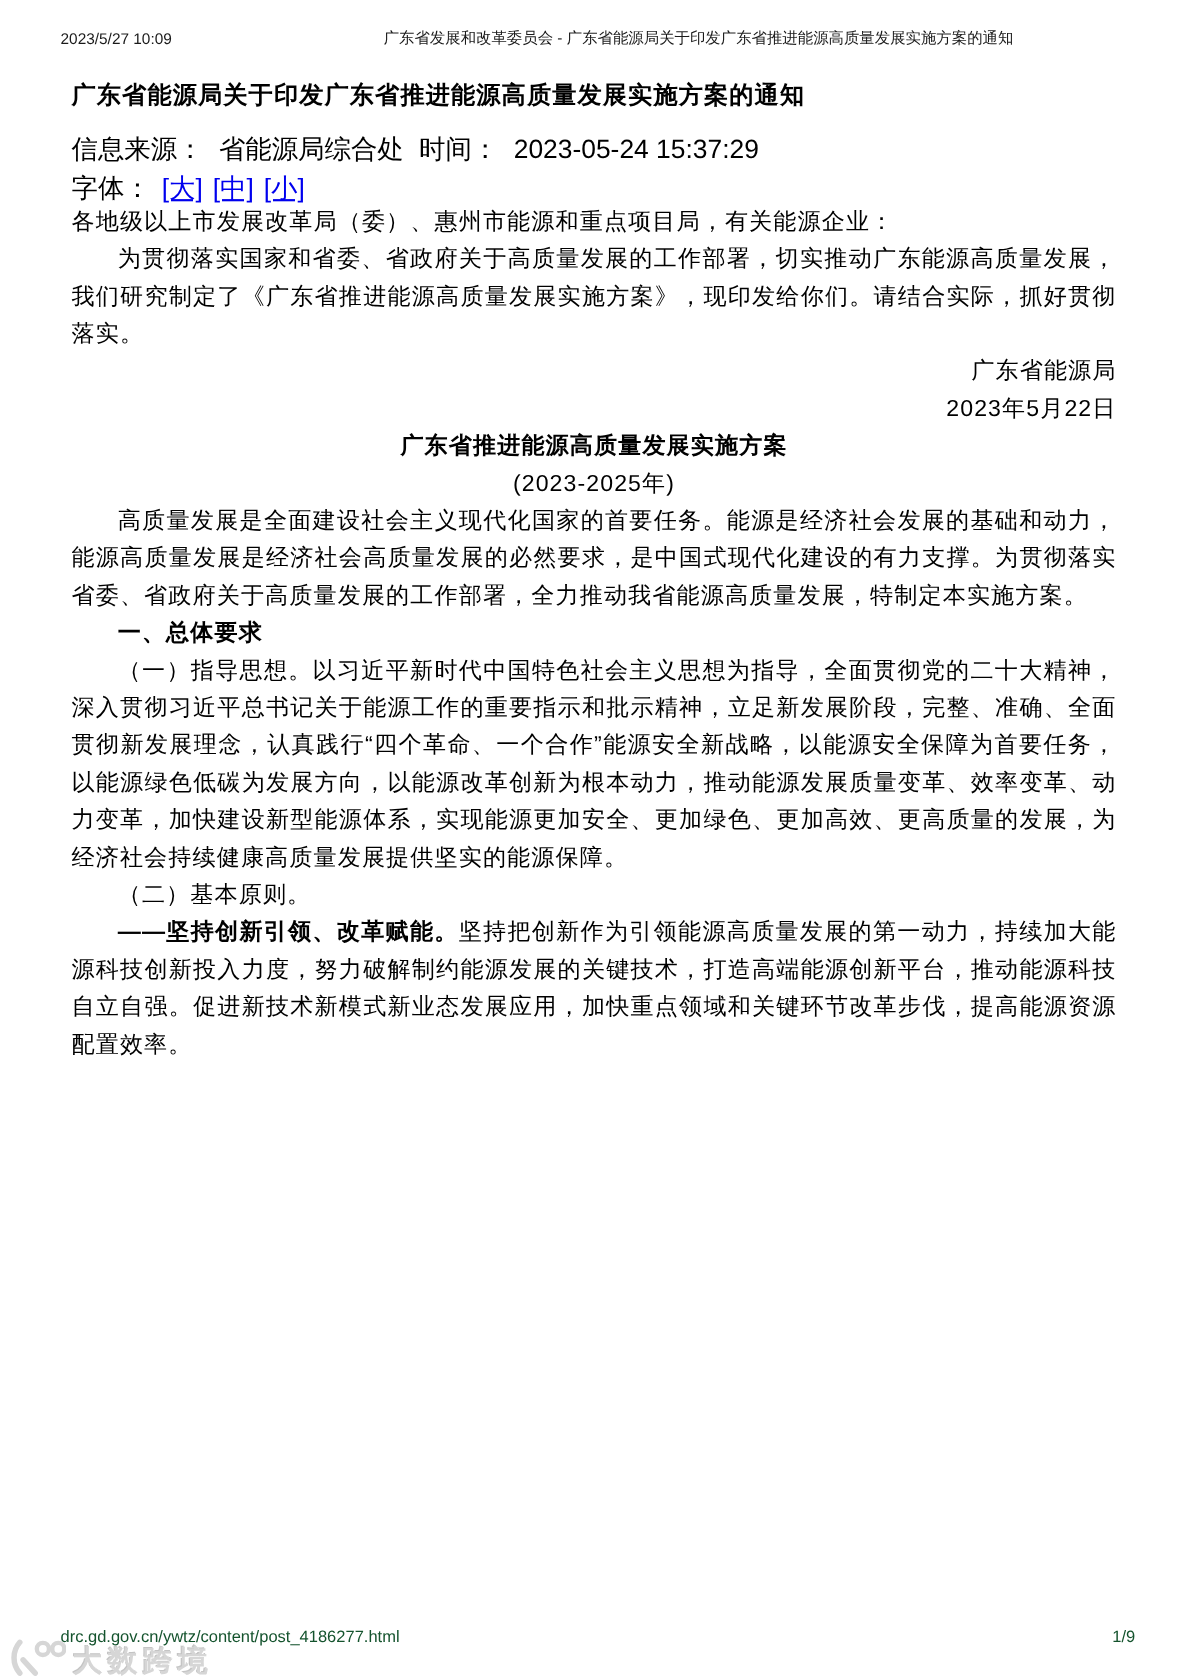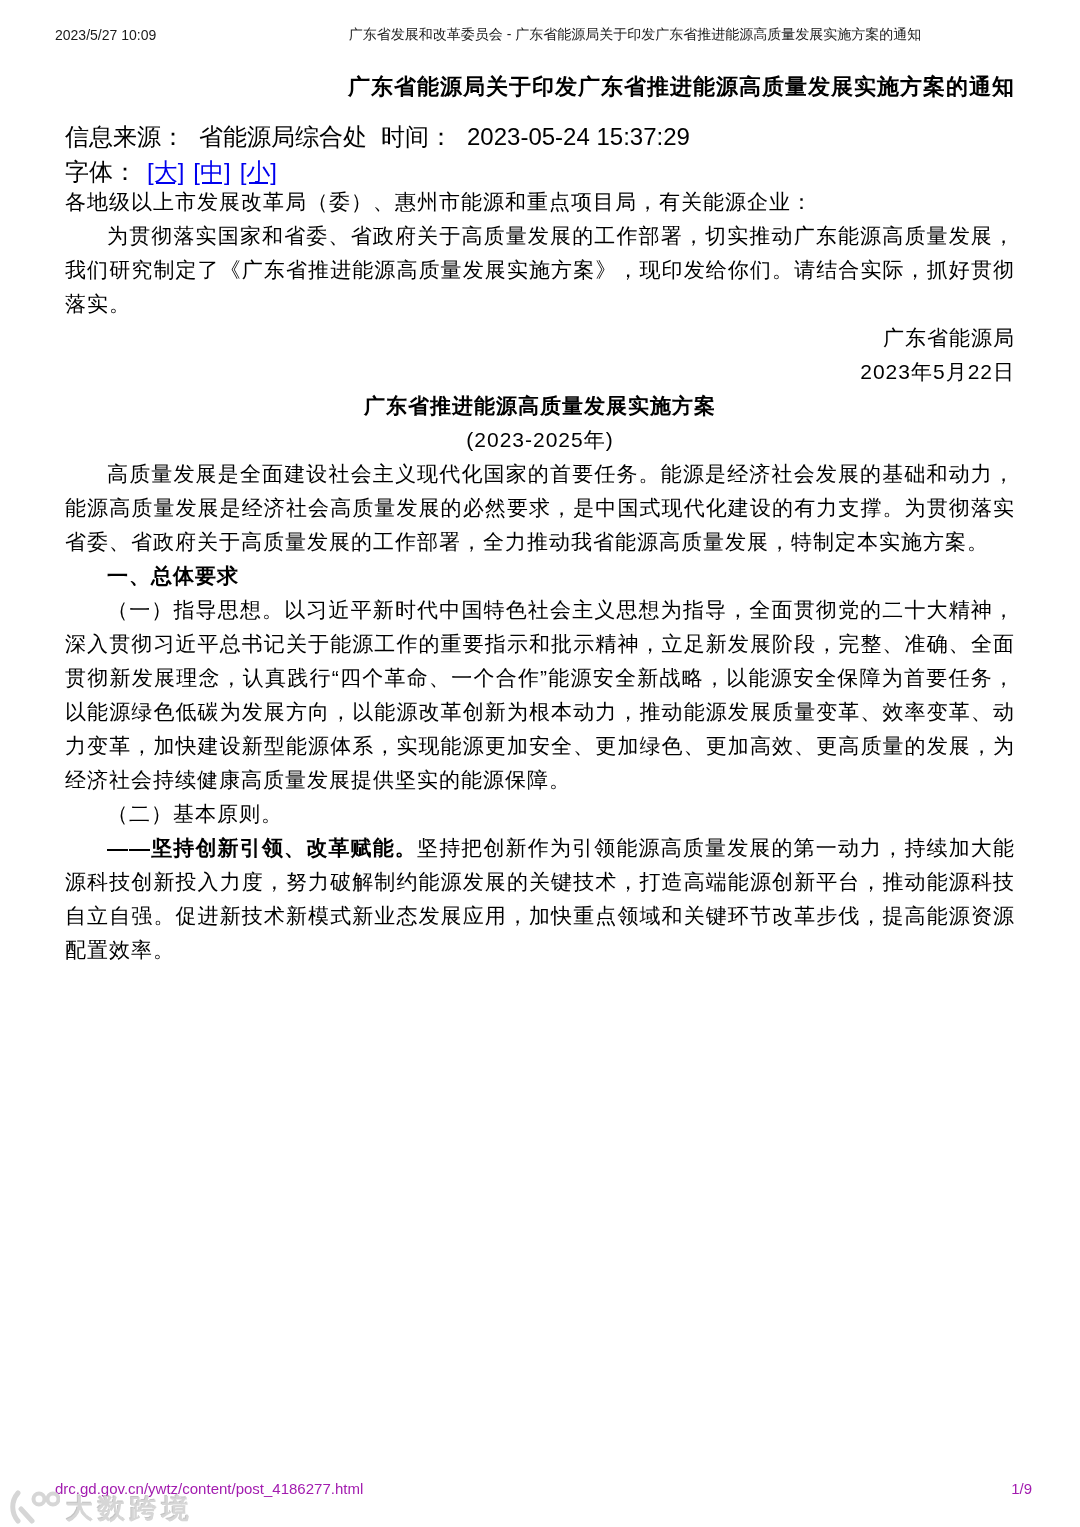--- a/index.html
+++ b/index.html
@@ -22,21 +22,20 @@
   .ph-datetime { width: 150px; white-space: nowrap; }
   .ph-title { flex: 1; text-align: center; padding-left: 40px; }
 
   
   .article-title {
     margin: 28px 65px 0 65px;
     font-size: 22px;
     font-weight: bold;
     letter-spacing: 1px;
     line-height: 30px;
-    text-align: right;
   }
   .meta-line {
     margin: 22px 65px 0 65px;
     font-size: 24px;
     line-height: 26px;
   }
   .meta-line.second { margin-top: 9px; }
   .meta-sep { display: inline-block; width: 14px; }
   .font-link {
     color: #0000ee;
@@ -69,21 +68,21 @@
   .pitem { margin-top: 10px; }
   .pitem .lead { font-weight: bold; }
 
   
   .print-footer {
     position: absolute;
     left: 55px; right: 48px; top: 1480px;
     display: flex;
     justify-content: space-between;
     font-size: 15px;
-    color: #a21caf;
+    color: #14532d;
   }
 
   
   .watermark {
     position: absolute;
     left: 6px; top: 1490px;
     display: flex;
     align-items: center;
     gap: 6px;
     pointer-events: none;

